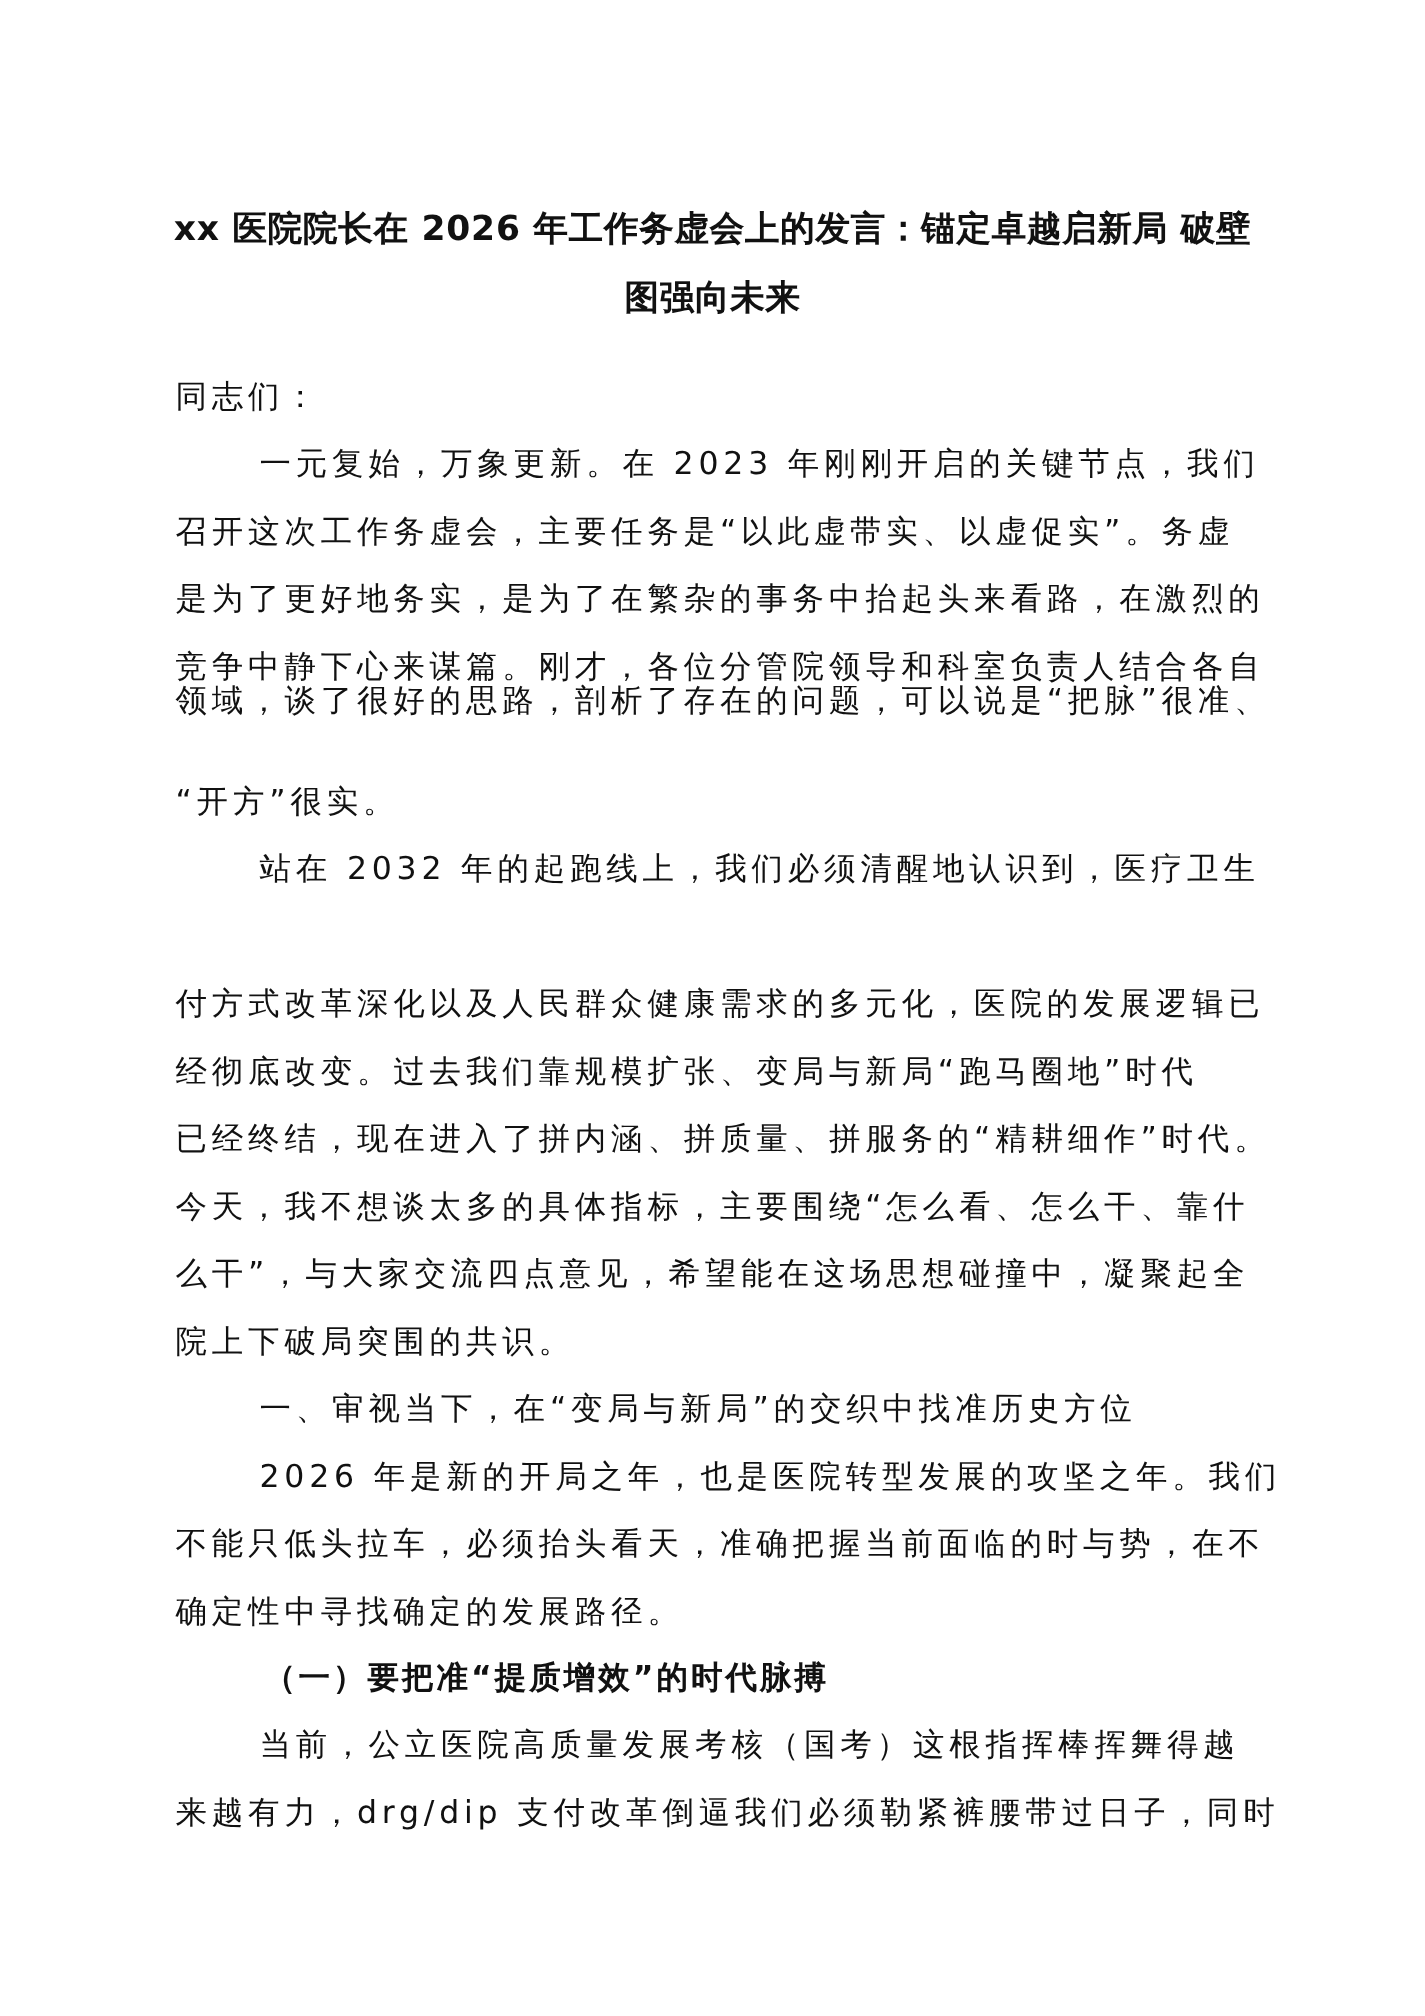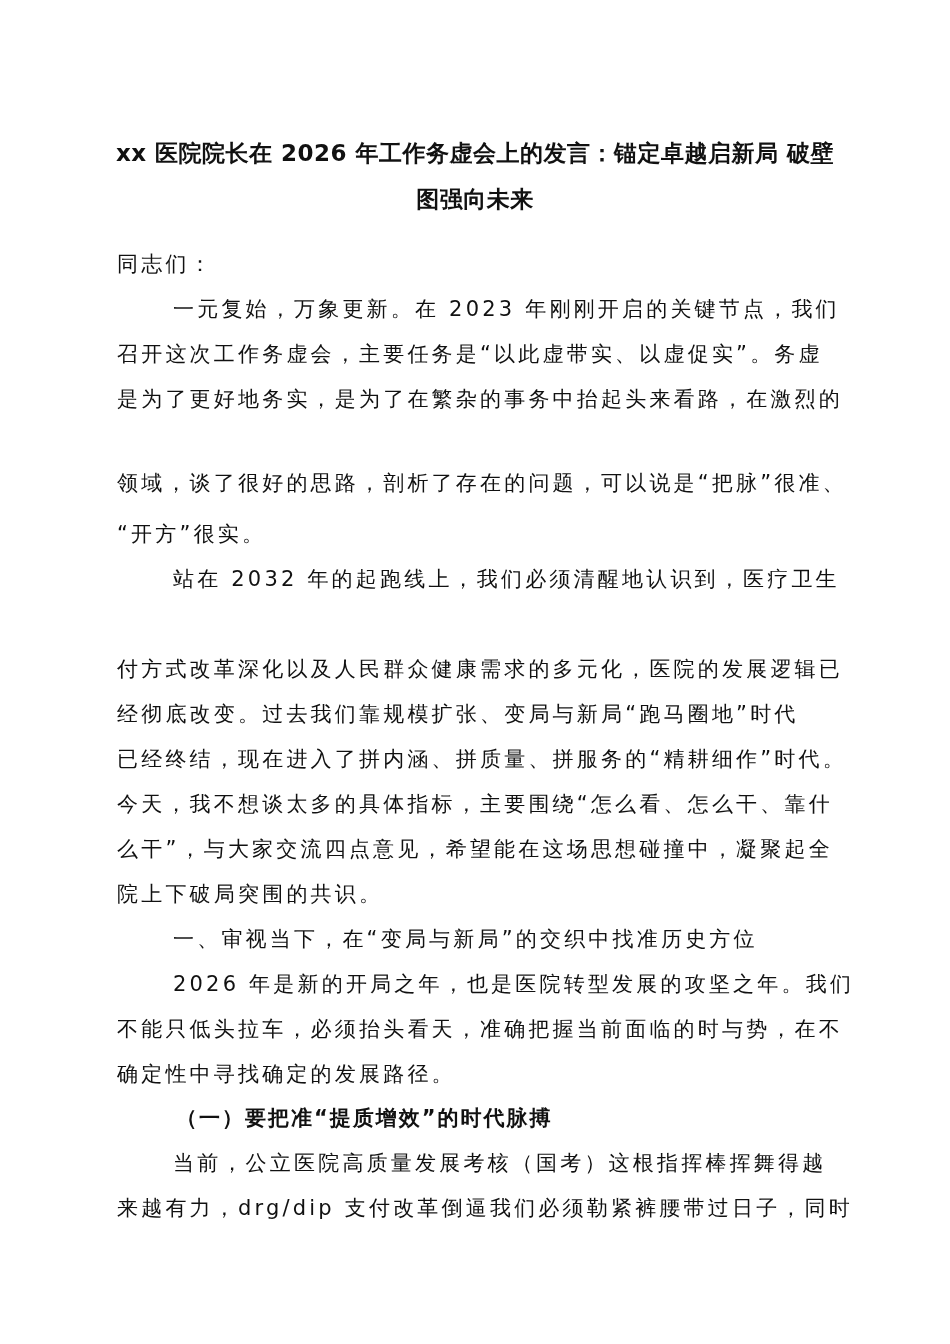--- a/index.html
+++ b/index.html
@@ -19,21 +19,22 @@
   <div class="title">
     <div>xx 医院院长在 2026 年工作务虚会上的发言：锚定卓越启新局  破壁</div>
     <div>图强向未来</div>
   </div>
 
   <div class="line" style="top:237px">同志们：</div>
 
   <div class="line indent" style="top:282px">一元复始，万象更新。在 2023 年刚刚开启的关键节点，我们</div>
   <div class="line" style="top:327px">召开这次工作务虚会，主要任务是“以此虚带实、以虚促实”。务虚</div>
   <div class="line" style="top:372px">是为了更好地务实，是为了在繁杂的事务中抬起头来看路，在激烈的</div>
-  <div class="line" style="top:456px">领域，谈了很好的思路，剖析了存在的问题，可以说是“把脉”很准、</div>
+  <div class="line" style="top:417px">竞争中静下心来谋篇。刚才，各位分管院领导和科室负责人结合各自</div>
+  <div class="line" style="top:440px">领域，谈了很好的思路，剖析了存在的问题，可以说是“把脉”很准、</div>
   <div class="line" style="top:507px">“开方”很实。</div>
 
   <div class="line indent" style="top:552px">站在 2032 年的起跑线上，我们必须清醒地认识到，医疗卫生</div>
   <div class="line" style="top:642px">付方式改革深化以及人民群众健康需求的多元化，医院的发展逻辑已</div>
   <div class="line" style="top:687px">经彻底改变。过去我们靠规模扩张、变局与新局“跑马圈地”时代</div>
   <div class="line" style="top:732px">已经终结，现在进入了拼内涵、拼质量、拼服务的“精耕细作”时代。</div>
   <div class="line" style="top:777px">今天，我不想谈太多的具体指标，主要围绕“怎么看、怎么干、靠什</div>
   <div class="line" style="top:822px">么干”，与大家交流四点意见，希望能在这场思想碰撞中，凝聚起全</div>
   <div class="line" style="top:867px">院上下破局突围的共识。</div>
 

